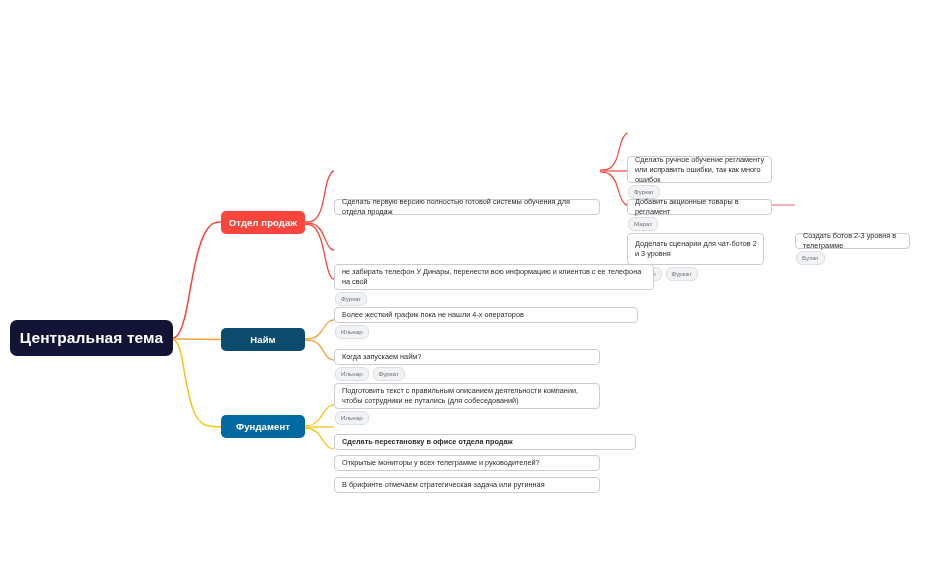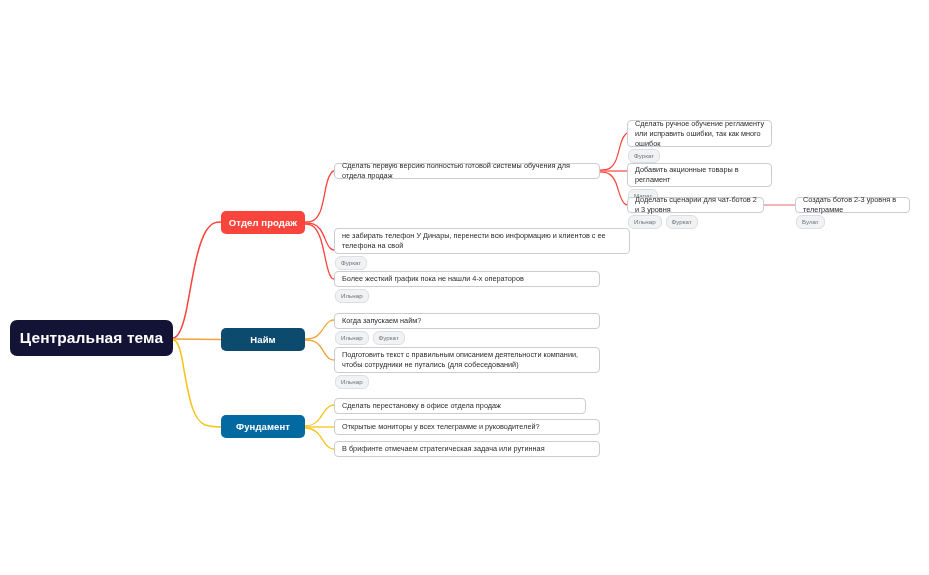--- a/index.html
+++ b/index.html
@@ -80,20 +80,21 @@
     box-sizing: border-box;
   }
   .topic-box {
     background: #ffffff;
     border: 1px solid #c9ccd1;
     border-radius: 4px;
     padding: 3px 6px 3px 7px;
     box-sizing: border-box;
     display: flex;
     align-items: center;
+    margin-top: 36px;
   }
   .topic-box .text {
     font-size: 7.3px;
     line-height: 10px;
     color: #2b2b2b;
     display: block;
   }
   .tags {
     display: flex;
     gap: 4px;
@@ -165,58 +166,58 @@
   <div class="topic" style="left:627px; top:120px; width:145px;">
     <div class="topic-box" style="width:145px; height:27px;">
       <span class="text">Сделать ручное обучение регламенту или исправить ошибки, так как много ошибок</span>
     </div>
     <div class="tags">
       <span class="tag">Фуркат</span>
     </div>
   </div>
 
   <div class="topic" style="left:627px; top:163px; width:145px;">
-    <div class="topic-box" style="width:145px; height:24px;">
+    <div class="topic-box" style="width:145px; height:16px;">
       <span class="text">Добавить акционные товары в регламент</span>
     </div>
     <div class="tags">
       <span class="tag">Марат</span>
     </div>
   </div>
 
   <div class="topic" style="left:627px; top:197px; width:137px;">
-    <div class="topic-box" style="width:137px; height:16px;">
+    <div class="topic-box" style="width:137px; height:32px;">
       <span class="text">Доделать сценарии для чат-ботов 2 и 3 уровня</span>
     </div>
     <div class="tags">
       <span class="tag">Ильнар</span>
       <span class="tag">Фуркат</span>
     </div>
   </div>
 
   <div class="topic" style="left:795px; top:197px; width:125px;">
     <div class="topic-box" style="width:115px; height:16px;align-items:center;">
       <span class="text">Создать ботов 2-3 уровня в телеграмме</span>
     </div>
     <div class="tags">
       <span class="tag">Булат</span>
     </div>
   </div>
 
   <div class="topic" style="left:334px; top:228px; width:266px;">
-    <div class="topic-box" style="width:296px; height:26px;">
+    <div class="topic-box" style="width:320px; height:26px;">
       <span class="text">не забирать телефон У Динары, перенести всю информацию и клиентов с ее телефона на свой</span>
     </div>
     <div class="tags">
       <span class="tag">Фуркат</span>
     </div>
   </div>
 
   <div class="topic" style="left:334px; top:271px; width:266px;">
-    <div class="topic-box" style="width:266px; height:16px;">
+    <div class="topic-box" style="width:304px; height:16px;">
       <span class="text">Более жесткий график пока не нашли 4-х операторов</span>
     </div>
     <div class="tags">
       <span class="tag">Ильнар</span>
     </div>
   </div>
 
   <div class="topic" style="left:334px; top:313px; width:266px;">
     <div class="topic-box" style="width:266px; height:16px;">
       <span class="text">Когда запускаем найм?</span>
@@ -230,21 +231,21 @@
   <div class="topic" style="left:334px; top:347px; width:266px;">
     <div class="topic-box" style="width:266px; height:26px;">
       <span class="text">Подготовить текст с правильным описанием деятельности компании, чтобы сотрудники не путались (для собеседований)</span>
     </div>
     <div class="tags">
       <span class="tag">Ильнар</span>
     </div>
   </div>
 
   <div class="topic" style="left:334px; top:398px; width:266px;">
-    <div class="topic-box" style="width:252px; height:16px;">
+    <div class="topic-box" style="width:302px; height:16px;font-weight:bold;">
       <span class="text">Сделать перестановку в офисе отдела продаж</span>
     </div>
   </div>
 
   <div class="topic" style="left:334px; top:419px; width:266px;">
     <div class="topic-box" style="width:266px; height:16px;">
       <span class="text">Открытые мониторы у всех телеграмме и руководителей?</span>
     </div>
   </div>
 

